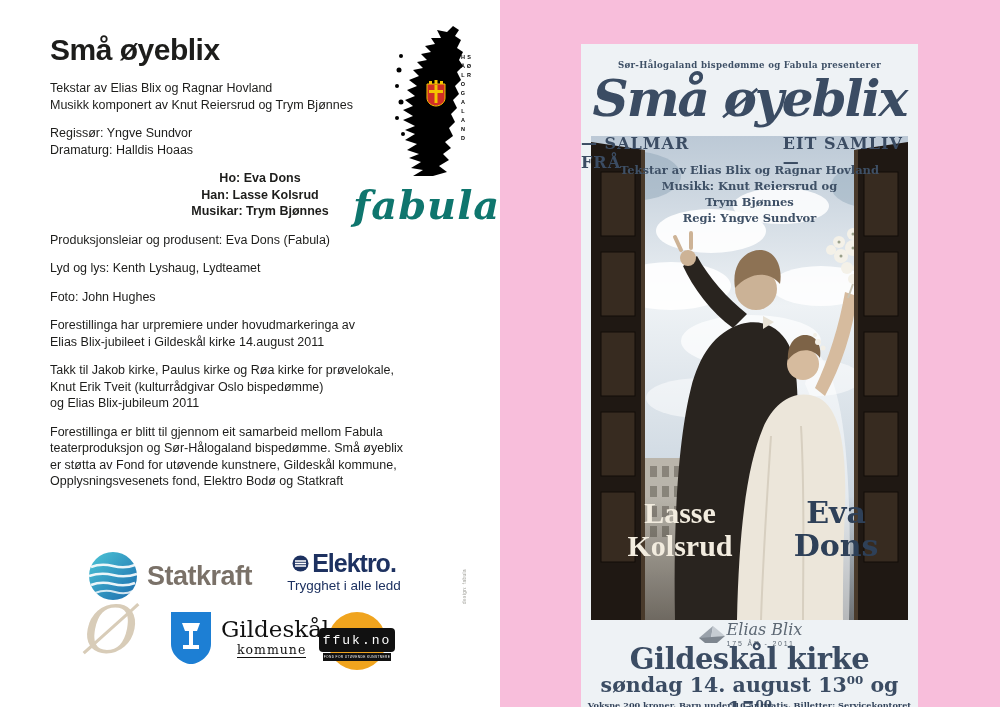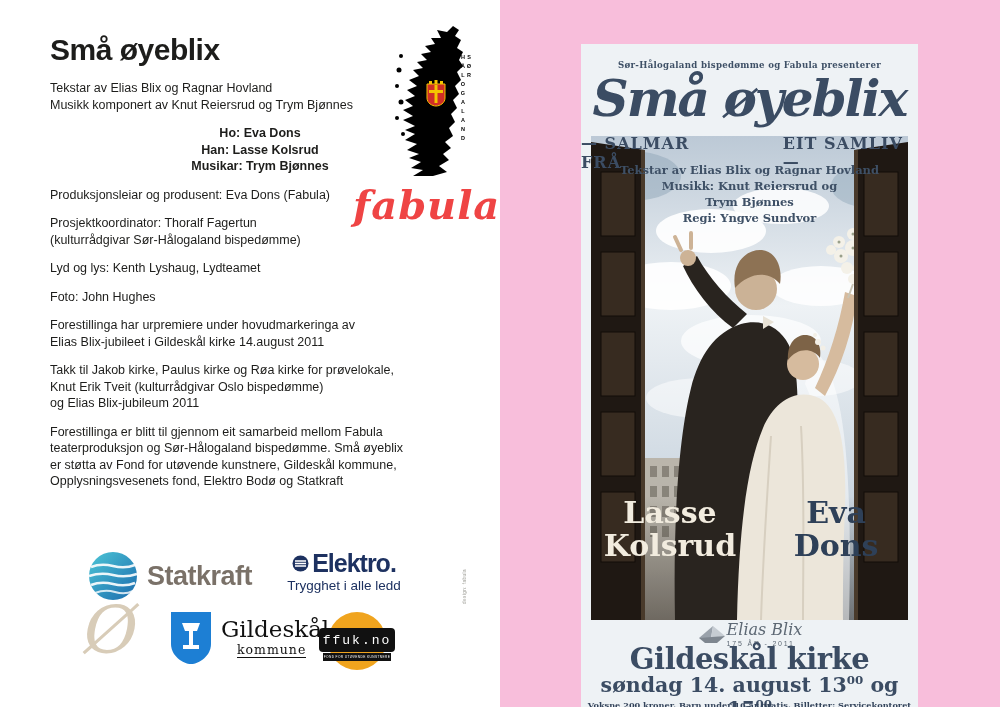--- a/index.html
+++ b/index.html
@@ -11,21 +11,21 @@
   .lp-title{font-size:30px;line-height:32px;font-weight:bold;letter-spacing:-0.5px;}
   .lp-sub{font-size:19px;line-height:22px;font-weight:bold;font-style:italic;margin-top:2px;}
   .lp-par{font-size:12.5px;line-height:16.5px;margin:0 0 12px 0;white-space:pre-line;width:420px;}
   .lp-par.first{margin-top:14px;}
   .lp-par.bold{font-weight:bold;text-align:center;}
   
   .bisp{position:absolute;left:388px;top:26px;width:90px;height:150px;}
   .bisp-vtext{position:absolute;left:72px;top:28px;writing-mode:vertical-rl;text-orientation:upright;
               font-size:5.5px;font-weight:bold;letter-spacing:3px;color:#000;}
   .fabula{position:absolute;left:353px;top:181px;font-family:"DejaVu Serif",serif;font-style:italic;
-          font-weight:600;font-size:40px;letter-spacing:1px;color:#ef4444;}
+          font-weight:600;font-size:40px;letter-spacing:1px;color:#0f766e;}
   
   .statkraft{position:absolute;left:88px;top:551px;display:flex;align-items:center;gap:9px;}
   .statkraft-name{font-size:27px;font-weight:bold;color:#7a7168;letter-spacing:-0.5px;}
   .elektro{position:absolute;left:274px;top:549px;width:140px;text-align:center;}
   .elektro-row{display:flex;align-items:center;justify-content:center;gap:3px;}
   .elektro-name{font-size:25px;font-weight:bold;color:#1d3160;letter-spacing:-1px;}
   .elektro-tag{font-size:13.5px;color:#1d3160;margin-top:0px;}
   .monogram{position:absolute;left:84px;top:596px;font-family:"DejaVu Serif",serif;font-style:italic;
             font-size:66px;color:#d8ccb8;line-height:70px;}
   .gildeskaal{position:absolute;left:170px;top:611px;display:flex;align-items:center;gap:9px;}
@@ -50,21 +50,21 @@
                 letter-spacing:-2px;z-index:3;}
   .poster-subtitle{position:absolute;left:0;top:90px;width:100%;display:flex;justify-content:center;gap:56px;
                    font-family:"DejaVu Serif",serif;font-weight:bold;font-size:16px;letter-spacing:1px;
                    color:#3b4c63;z-index:3;}
   .photo{position:absolute;left:10px;top:92px;width:317px;height:484px;z-index:1;}
   .photo svg{display:block;}
   .credits{position:absolute;left:0;top:118px;width:100%;text-align:center;font-family:"DejaVu Serif",serif;
            font-weight:bold;font-size:11.5px;line-height:16px;color:#3e5066;z-index:3;white-space:pre-line;}
   .actor{position:absolute;z-index:3;font-family:"DejaVu Serif",serif;font-weight:bold;font-size:30px;
          line-height:33px;text-align:center;white-space:pre-line;}
-  .actor-left{left:14px;top:452px;width:150px;color:#f2ecdf;}
+  .actor-left{left:24px;top:452px;width:150px;color:#f2ecdf;font-family:Liberation Serif, serif;}
   .actor-right{left:185px;top:452px;width:140px;color:#2e4058;}
   .jubilee{position:absolute;left:0;top:576px;width:100%;display:flex;justify-content:center;align-items:center;gap:0;z-index:3;}
   .jub-script{font-family:"DejaVu Serif",serif;font-style:italic;font-size:16px;color:#5d6874;}
   .jub-sub{font-size:7px;letter-spacing:1.8px;color:#5d6874;margin-top:1px;}
   .venue{position:absolute;left:0;top:598px;width:100%;text-align:center;font-family:"DejaVu Serif",serif;
          font-weight:bold;font-size:29px;color:#3b4c63;letter-spacing:-0.5px;z-index:3;}
   .dateline{position:absolute;left:0;top:629px;width:100%;text-align:center;font-family:"DejaVu Serif",serif;
             font-weight:bold;font-size:20.5px;color:#3b4c63;z-index:3;}
   .dateline sup{font-size:58%;vertical-align:super;}
   .ticket{position:absolute;left:0;top:656px;width:100%;text-align:center;font-family:"DejaVu Serif",serif;
@@ -83,26 +83,26 @@
 </head>
 <body>
 
 <div id="canvas">
 
   <div class="left-page">
     <div class="lp-col">
       <div class="lp-title">Små øyeblix</div>
       <div class="lp-par first">Tekstar av Elias Blix og Ragnar Hovland
 Musikk komponert av Knut Reiersrud og Trym Bjønnes</div>
+      <div class="lp-par">Regissør: Yngve Sundvor
+Dramaturg: Halldis Hoaas</div>
       <div class="lp-par bold">Ho: Eva Dons
 Han: Lasse Kolsrud
 Musikar: Trym Bjønnes</div>
       <div class="lp-par">Produksjonsleiar og produsent: Eva Dons (Fabula)</div>
-      <div class="lp-par">Prosjektkoordinator: Thoralf Fagertun
-(kulturrådgivar Sør-Hålogaland bispedømme)</div>
       <div class="lp-par">Lyd og lys: Kenth Lyshaug, Lydteamet</div>
       <div class="lp-par">Foto: John Hughes</div>
       <div class="lp-par">Forestillinga har urpremiere under hovudmarkeringa av
 Elias Blix-jubileet i Gildeskål kirke 14.august 2011</div>
       <div class="lp-par">Takk til Jakob kirke, Paulus kirke og Røa kirke for prøvelokale,
 Knut Erik Tveit (kulturrådgivar Oslo bispedømme)
 og Elias Blix-jubileum 2011</div>
       <div class="lp-par">Forestillinga er blitt til gjennom eit samarbeid mellom Fabula
 teaterproduksjon og Sør-Hålogaland bispedømme. Små øyeblix
 er støtta av Fond for utøvende kunstnere, Gildeskål kommune,

